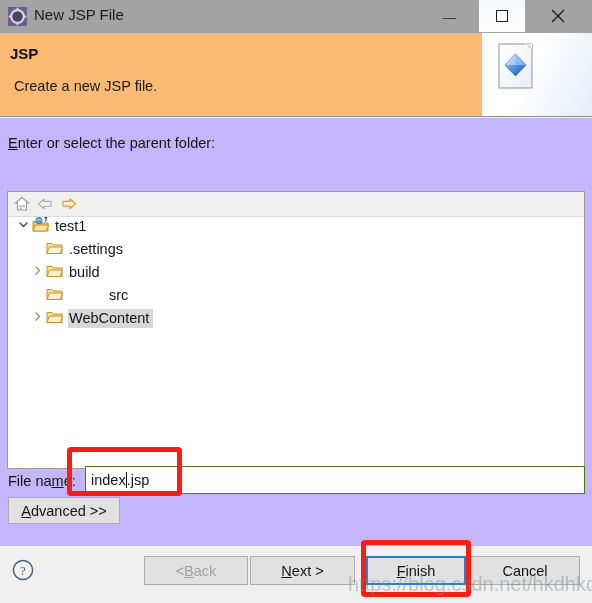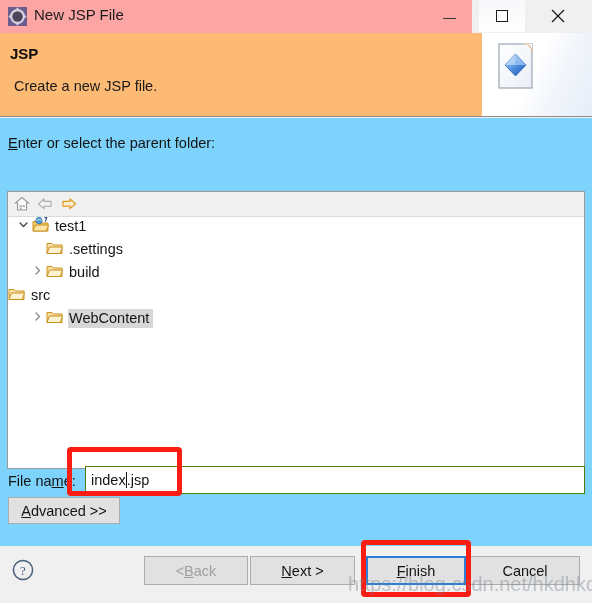--- a/index.html
+++ b/index.html
@@ -21,22 +21,22 @@
     width: 592px;
     height: 603px;
     background: #f0f0f0;
     box-sizing: border-box;
   }
 
   
   .titlebar {
     position: absolute;
     left: 0; top: 0;
-    width: 472px; height: 33px;
-    background: #fca5a5;
+    width: 592px; height: 33px;
+    background: #a3a3a3;
   }
   .title-icon {
     position: absolute;
     left: 8px; top: 7px;
     width: 19px; height: 19px;
   }
   .title-text {
     position: absolute;
     left: 34px; top: 6px;
     font-size: 15px;
@@ -103,21 +103,21 @@
   .banner-icon {
     position: absolute;
     left: 6px; top: 5px;
   }
 
   
   .body-area {
     position: absolute;
     left: 0; top: 118px;
     width: 592px; height: 428px;
-    background: #7dd3fc;
+    background: #c4b5fd;
   }
   .lbl-parent {
     position: absolute;
     left: 8px; top: 17px;
     font-size: 14.5px;
     color: #141414;
   }
   .mnem { text-decoration: underline; }
 
   .parent-input {
@@ -447,21 +447,21 @@
           </span>
           <span class="ticon">
             <svg width="17" height="16" viewBox="0 0 17 16">
               <path d="M1 3.5 L6 3.5 L7.4 5 L16 5 L16 13.5 L1 13.5 Z" fill="#fbe0a6" stroke="#c8921f" stroke-width="1"></path>
               <path d="M1 13.5 L3.4 7 L16.5 7 L14.2 13.5 Z" fill="#fdf1cf" stroke="#c8921f" stroke-width="1"></path>
             </svg>
           </span>
           <span class="tree-label">build</span>
         </div>
 
-        <div class="tree-row" style="">
+        <div class="tree-row" style="padding-left:38px;gap:40px;">
           <span class="ticon">
             <svg width="17" height="16" viewBox="0 0 17 16">
               <path d="M1 3.5 L6 3.5 L7.4 5 L16 5 L16 13.5 L1 13.5 Z" fill="#fbe0a6" stroke="#c8921f" stroke-width="1"></path>
               <path d="M1 13.5 L3.4 7 L16.5 7 L14.2 13.5 Z" fill="#fdf1cf" stroke="#c8921f" stroke-width="1"></path>
             </svg>
           </span>
           <span class="tree-label">src</span>
         </div>
 
         <div class="tree-row" style="padding-left:24px;">

